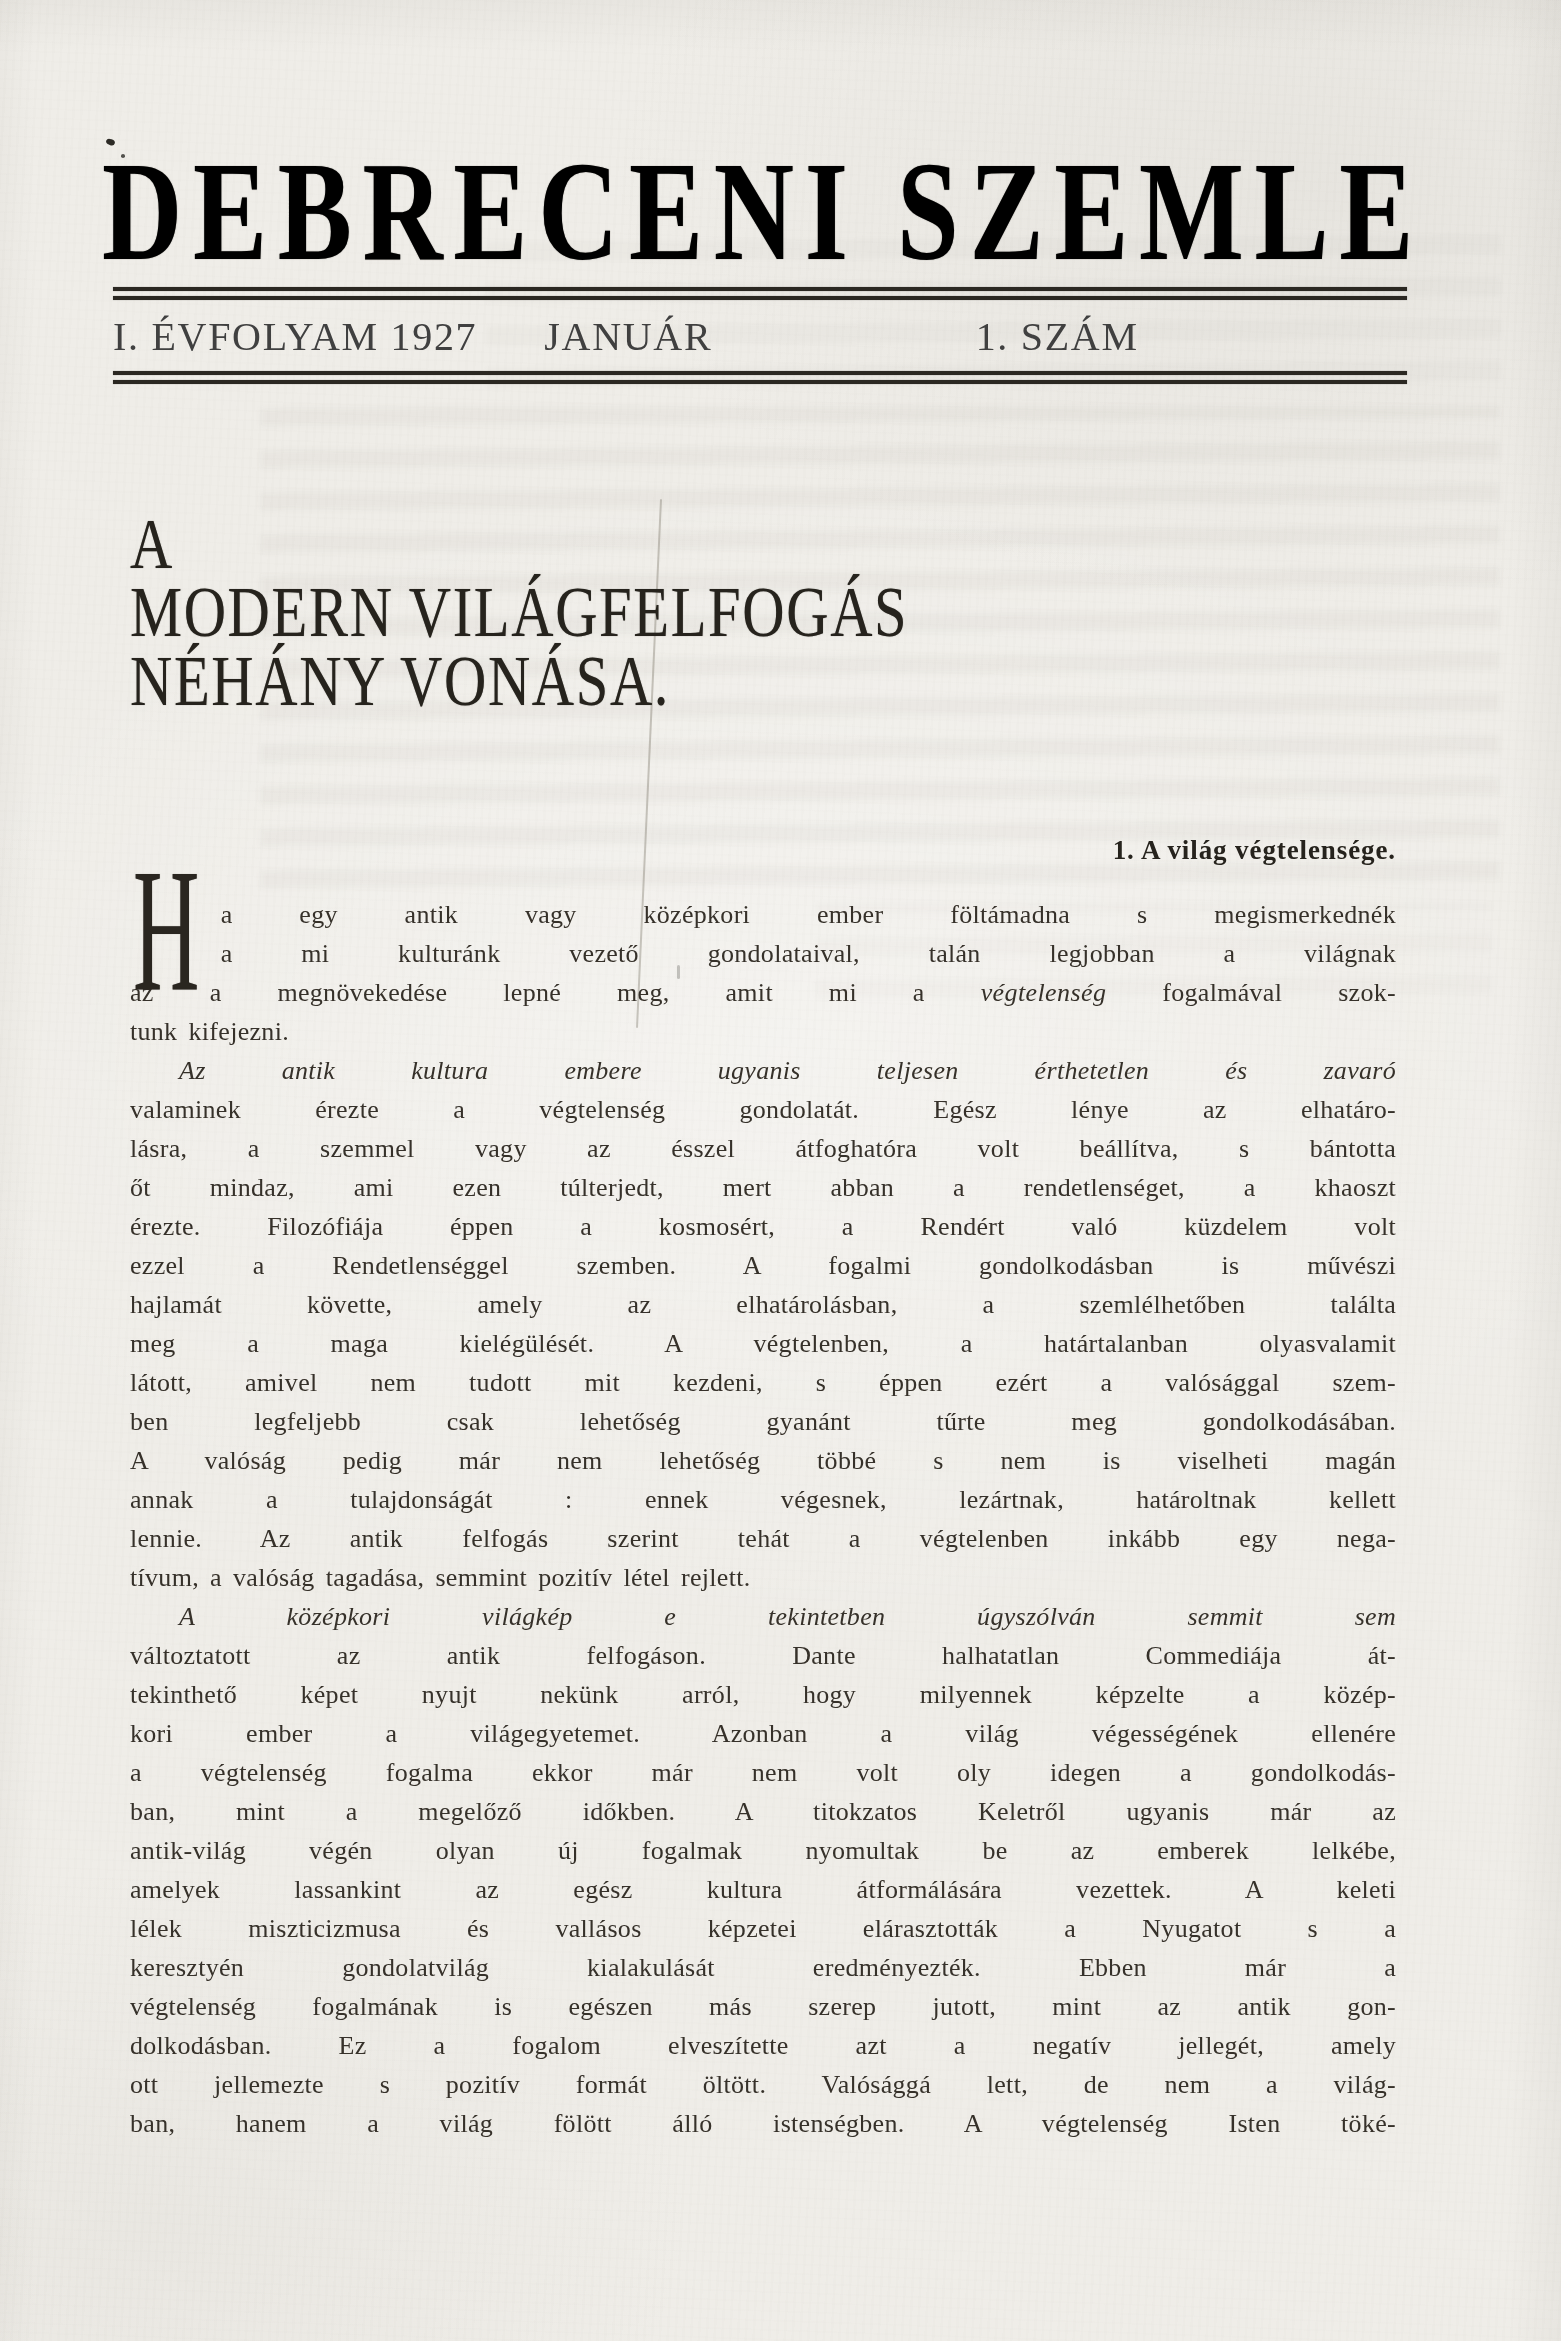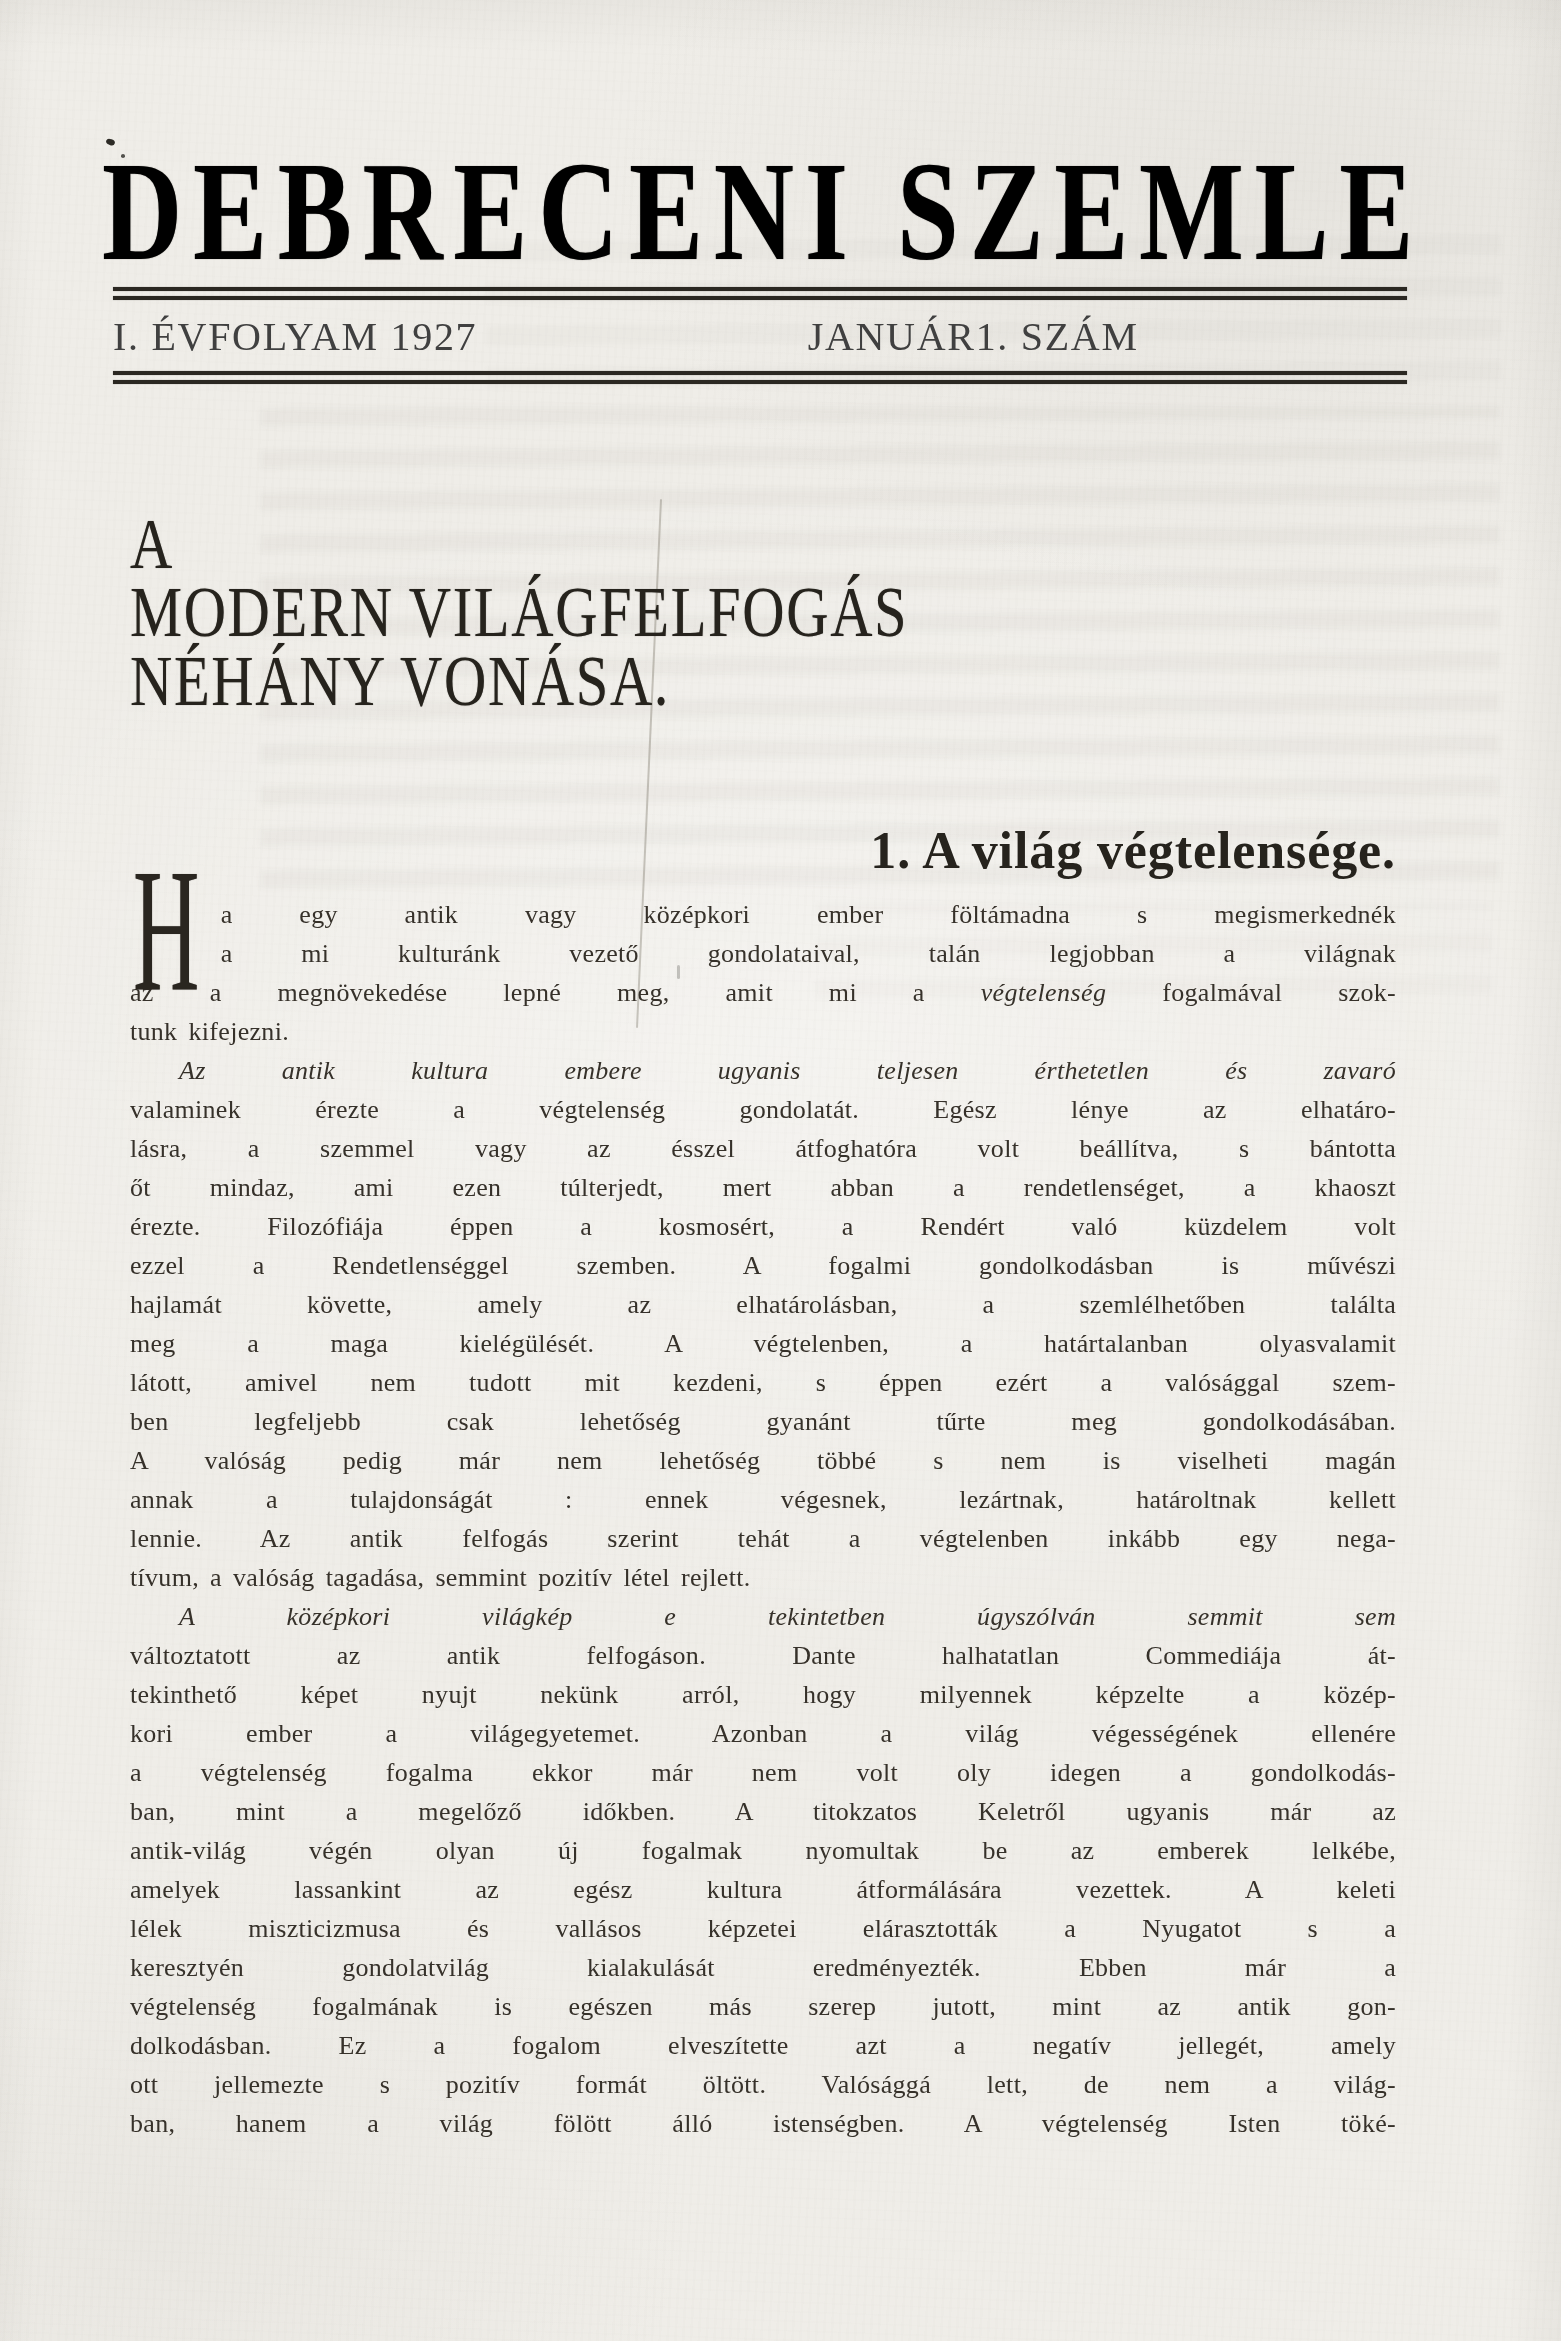--- a/index.html
+++ b/index.html
@@ -64,37 +64,37 @@
   .rule .bar-b{height:3.5px;background:#2b2822;margin-top:5.2px;box-shadow:0 0 0.9px rgba(43,40,34,.8);}
   .rule-top{top:287px;}
   .rule-bottom{top:371px;}
   .vol-row{
     position:absolute;left:113px;width:1294px;top:314px;
     display:flex;align-items:baseline;color:#404040;
     font-size:40px;line-height:45px;white-space:nowrap;
   }
   .vol-row .cell{flex:1;}
   .vol-row .c-left{text-align:left;letter-spacing:1.7px;}
-  .vol-row .c-mid{text-align:right;letter-spacing:1.7px;}
+  .vol-row .c-mid{text-align:left;letter-spacing:1.7px;}
   .vol-row .c-right{letter-spacing:1.7px;}
 
   
   .article-title{
     position:absolute;left:130px;top:520px;margin:0;font-weight:400;color:#262younger;
     color:#26231d;
   }
   .article-title .tline{
     display:block;font-size:61px;line-height:57px;letter-spacing:1.7px;white-space:nowrap;
     transform:scale(0.96,1.18);transform-origin:0 100%;
     margin-bottom:11.3px;
     text-shadow:0 0 0.9px rgba(38,35,29,0.5);
   }
   .section-heading{
     position:absolute;left:130px;width:1266px;top:829px;margin:0;
-    text-align:right;font-size:52px;line-height:43px;font-weight:700;
+    text-align:right;font-size:27px;line-height:43px;font-weight:700;
     letter-spacing:0.9px;color:#26231d;
   }
 
   
   .article-body{
     position:absolute;left:130px;width:1266px;top:895px;
     font-size:26px;line-height:39px;color:#36312a;
     letter-spacing:0.3px;word-spacing:4.3px;
   }
   .para{margin:0;}

